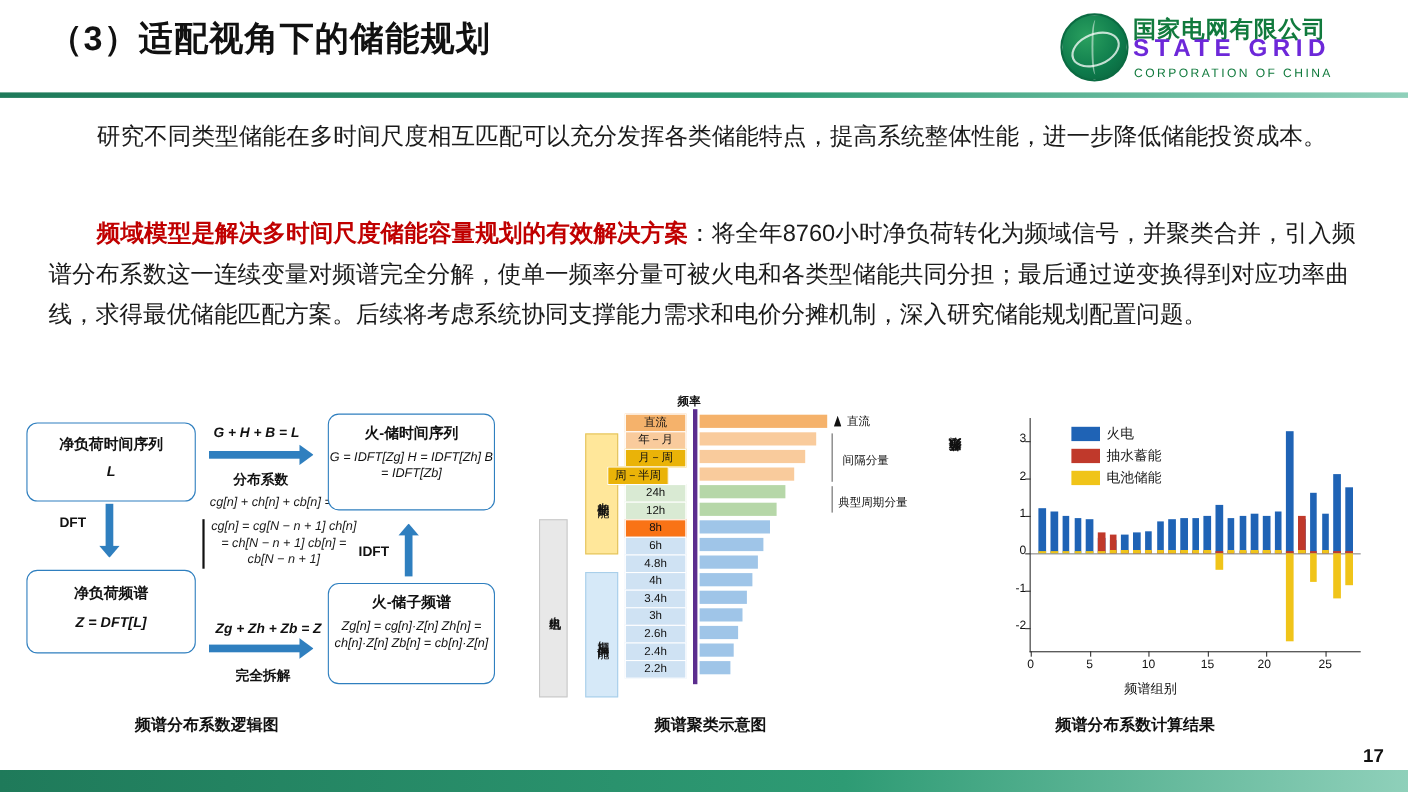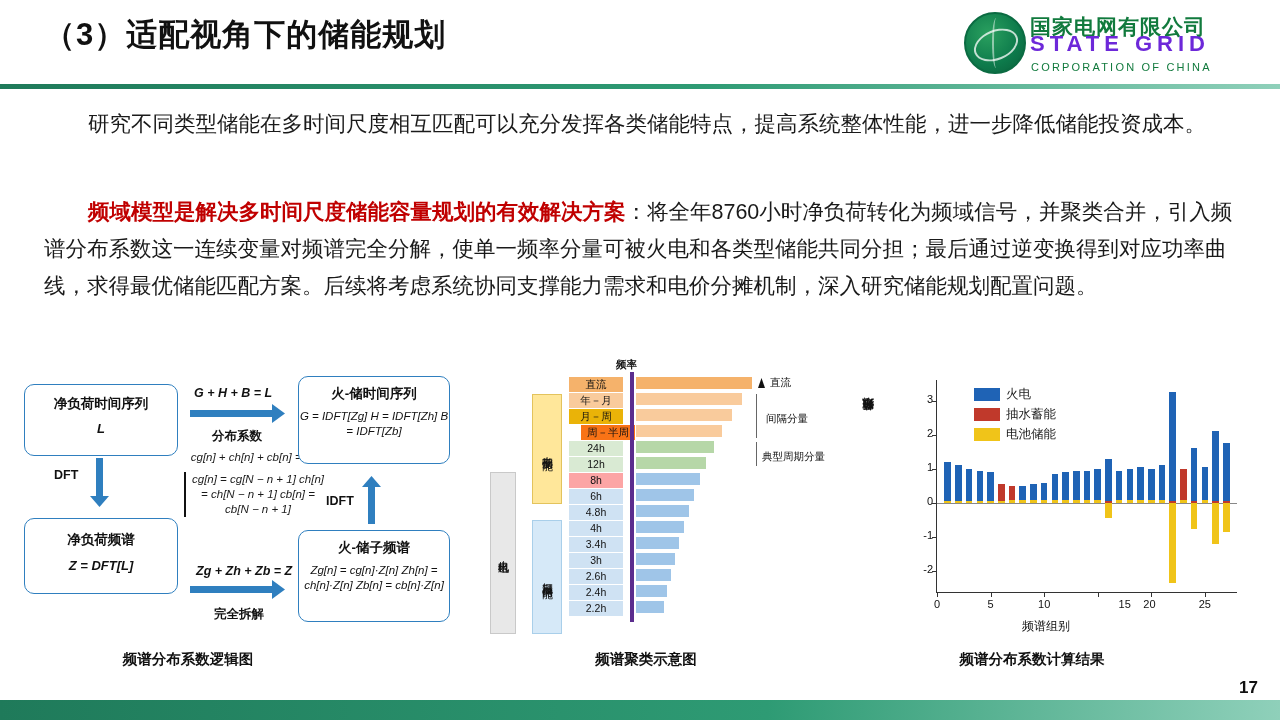--- a/index.html
+++ b/index.html
@@ -186,24 +186,24 @@
 
   <div class="fig" id="fig2">
 
     <div class="f2col-label" style="left:20px;top:100px;width:24px;height:160px;">火电机组</div>
     <div class="f2col-label" style="left:62px;top:22px;width:28px;height:108px;background:#ffe79a;border-color:#e3c35c;">中长期储能</div>
     <div class="f2col-label" style="left:62px;top:148px;width:28px;height:112px;background:#d6e9f8;border-color:#a9cfea;">短期日内储能</div>
 
     <div class="f2band" style="left:98px;top:4px;width:54px;height:15px;background:#f5b26b;">直流</div>
     <div class="f2band" style="left:98px;top:20px;width:54px;height:15px;background:#f9cb9c;">年－月</div>
     <div class="f2band" style="left:98px;top:36px;width:54px;height:15px;background:#eab308;">月－周</div>
-    <div class="f2band" style="left:110px;top:52px;width:54px;height:15px;background:#f97316;">周－半周</div>
+    <div class="f2band" style="left:82px;top:52px;width:54px;height:15px;background:#eab308;">周－半周</div>
     <div class="f2band" style="left:98px;top:68px;width:54px;height:15px;background:#d9ead3;">24h</div>
     <div class="f2band" style="left:98px;top:84px;width:54px;height:15px;background:#d9ead3;">12h</div>
-    <div class="f2band" style="left:98px;top:100px;width:54px;height:15px;background:#fca5a5;">8h</div>
+    <div class="f2band" style="left:98px;top:100px;width:54px;height:15px;background:#f97316;">8h</div>
     <div class="f2band" style="left:98px;top:116px;width:54px;height:15px;background:#cfe2f3;">6h</div>
     <div class="f2band" style="left:98px;top:132px;width:54px;height:15px;background:#cfe2f3;">4.8h</div>
     <div class="f2band" style="left:98px;top:148px;width:54px;height:15px;background:#cfe2f3;">4h</div>
     <div class="f2band" style="left:98px;top:164px;width:54px;height:15px;background:#cfe2f3;">3.4h</div>
     <div class="f2band" style="left:98px;top:180px;width:54px;height:15px;background:#cfe2f3;">3h</div>
     <div class="f2band" style="left:98px;top:196px;width:54px;height:15px;background:#cfe2f3;">2.6h</div>
     <div class="f2band" style="left:98px;top:212px;width:54px;height:15px;background:#cfe2f3;">2.4h</div>
     <div class="f2band" style="left:98px;top:228px;width:54px;height:15px;background:#cfe2f3;">2.2h</div>
 
     <div class="axisline" style="left:160px;top:0px;width:4px;height:250px;"></div>
@@ -327,21 +327,21 @@
         <div class="f3tick" style="left: -24px; top: 46.7097px; width: 20px; text-align: right;">2</div>
         <div style="position: absolute; left: -5px; top: 54.7097px; width: 5px; height: 1px; background: rgb(51, 51, 51);"></div>
         <div class="f3tick" style="left: -24px; top: 12.5161px; width: 20px; text-align: right;">3</div>
         <div style="position: absolute; left: -5px; top: 20.5161px; width: 5px; height: 1px; background: rgb(51, 51, 51);"></div>
         <div class="f3tick" style="left: -8px; top: 218px; width: 16px; text-align: center;">0</div>
         <div style="position: absolute; left: 0px; top: 212px; width: 1px; height: 5px; background: rgb(51, 51, 51);"></div>
         <div class="f3tick" style="left: 45.5714px; top: 218px; width: 16px; text-align: center;">5</div>
         <div style="position: absolute; left: 53.5714px; top: 212px; width: 1px; height: 5px; background: rgb(51, 51, 51);"></div>
         <div class="f3tick" style="left: 99.1429px; top: 218px; width: 16px; text-align: center;">10</div>
         <div style="position: absolute; left: 107.143px; top: 212px; width: 1px; height: 5px; background: rgb(51, 51, 51);"></div>
-        <div class="f3tick" style="left: 152.714px; top: 218px; width: 16px; text-align: center; margin-left: 27px;">15</div>
+        <div class="f3tick" style="left: 152.714px; top: 218px; width: 16px; text-align: center;">15</div>
         <div style="position: absolute; left: 160.714px; top: 212px; width: 1px; height: 5px; background: rgb(51, 51, 51);"></div>
         <div class="f3tick" style="left: 206.286px; top: 218px; width: 16px; text-align: left;">20</div>
         <div style="position: absolute; left: 214.286px; top: 212px; width: 1px; height: 5px; background: rgb(51, 51, 51);"></div>
         <div class="f3tick" style="left: 259.857px; top: 218px; width: 16px; text-align: center;">25</div>
         <div style="position: absolute; left: 267.857px; top: 212px; width: 1px; height: 5px; background: rgb(51, 51, 51);"></div>
       </div>
 
     <div class="f3legend">
       <div>
           <span class="f3swatch" style="background:#1f63b5;"></span>

